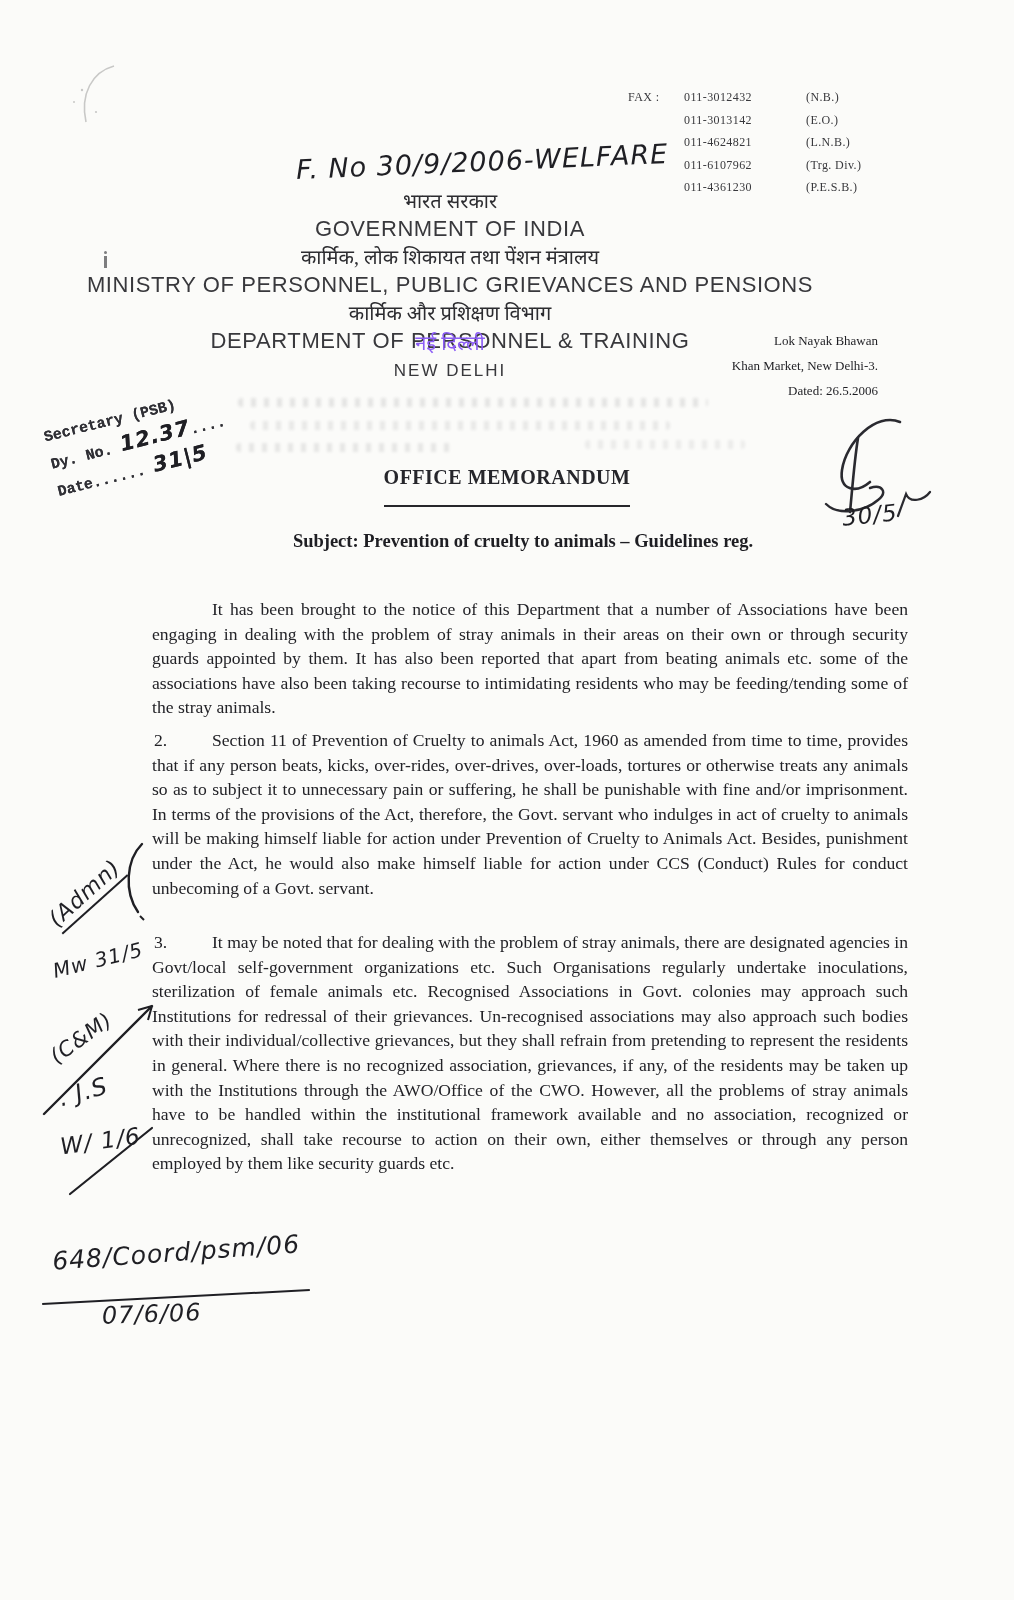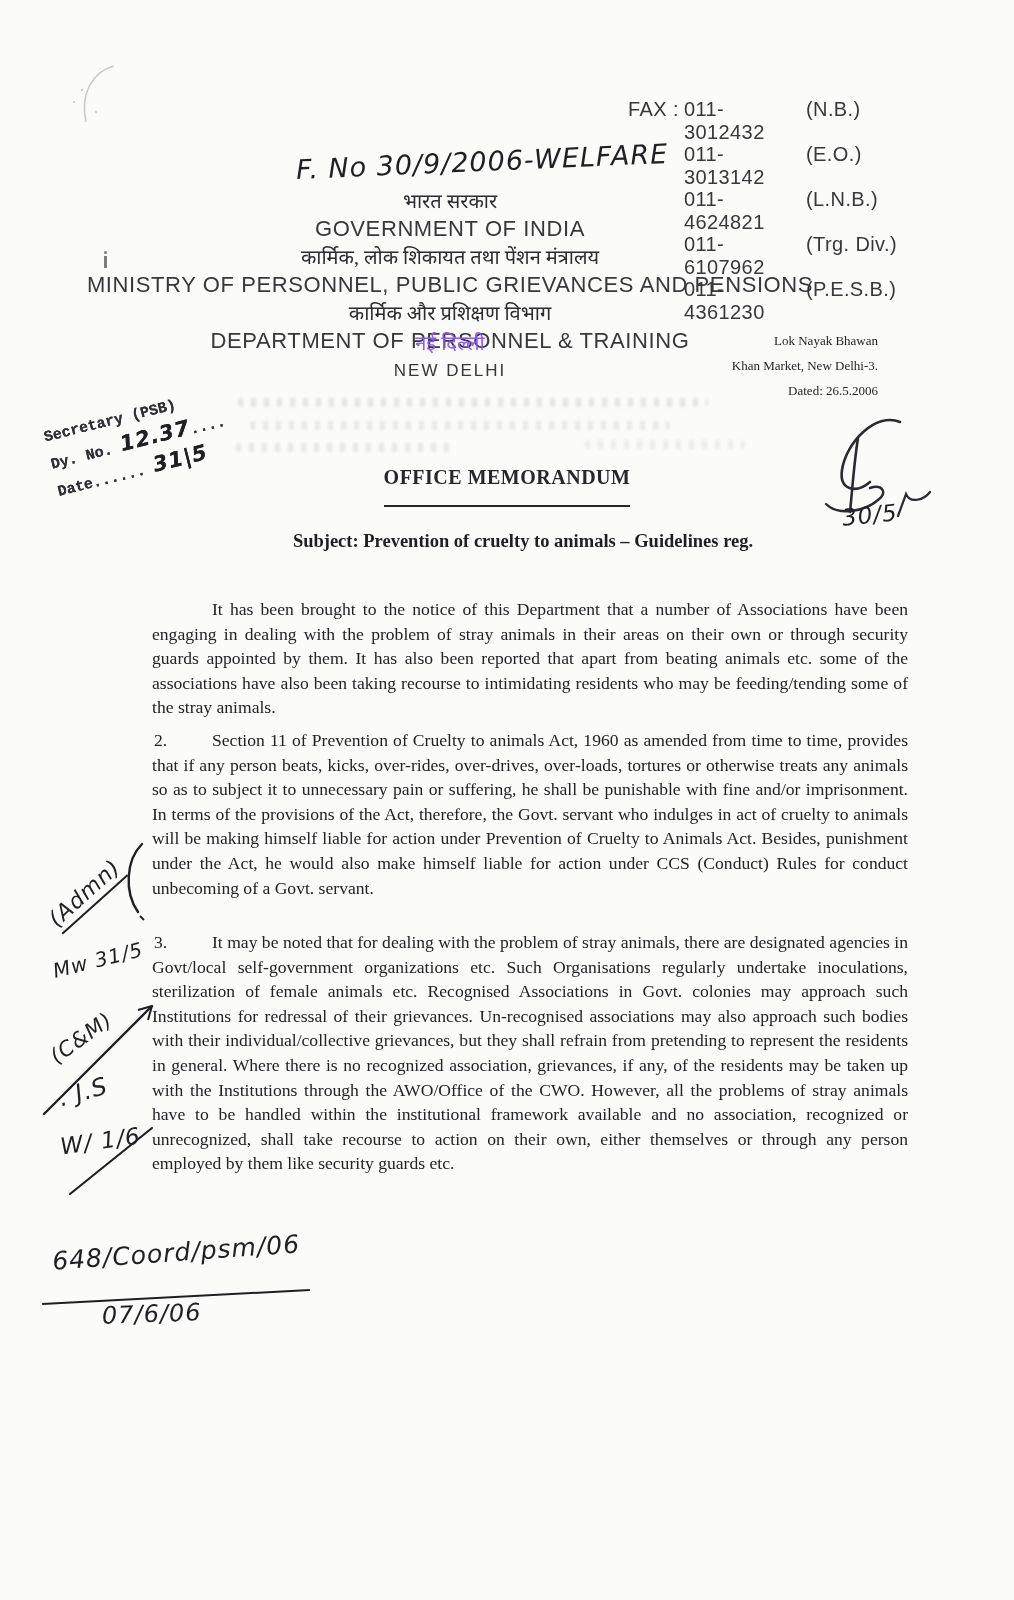--- a/index.html
+++ b/index.html
@@ -8,21 +8,21 @@
     width:1014px;height:1600px;
     margin:0 auto;
     background:#fbfbf9;
     overflow:hidden;
     color:#26262b;
     font-family:"Liberation Serif", serif;
   }
   
   .sans{font-family:"Liberation Sans", sans-serif;color:#38383c;}
   
-  .fax{position:absolute;left:628px;top:98px;font-size:20px;line-height:22.5px;letter-spacing:.4px;}
+  .fax{position:absolute;left:628px;top:86px;font-size:12px;line-height:22.5px;letter-spacing:.4px;font-family:Liberation Serif, serif;}
   .fax-row{display:flex;}
   .fax-label{width:56px;}
   .fax-num{width:112px;}
   .fax-dept{margin-left:10px;}
   
   .hand{
     font-family:"DejaVu Sans", sans-serif;
     font-style:italic;
     color:#1f1f24;
     letter-spacing:1px;

